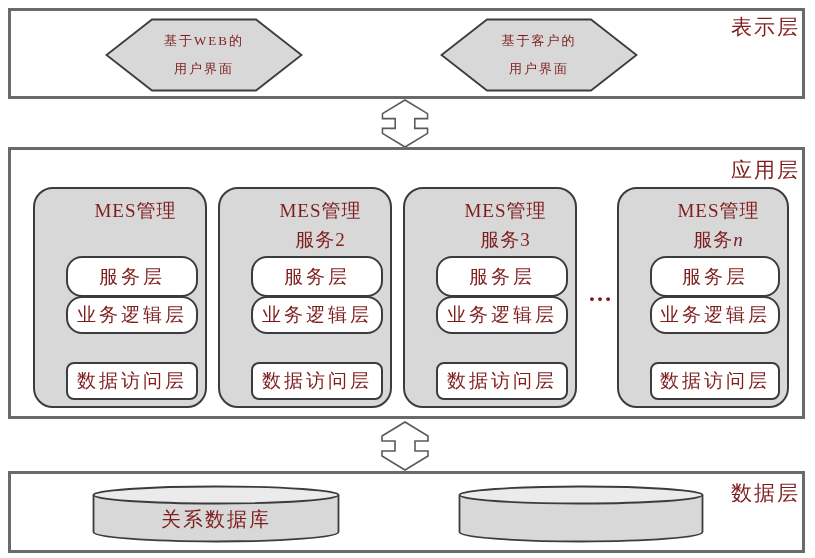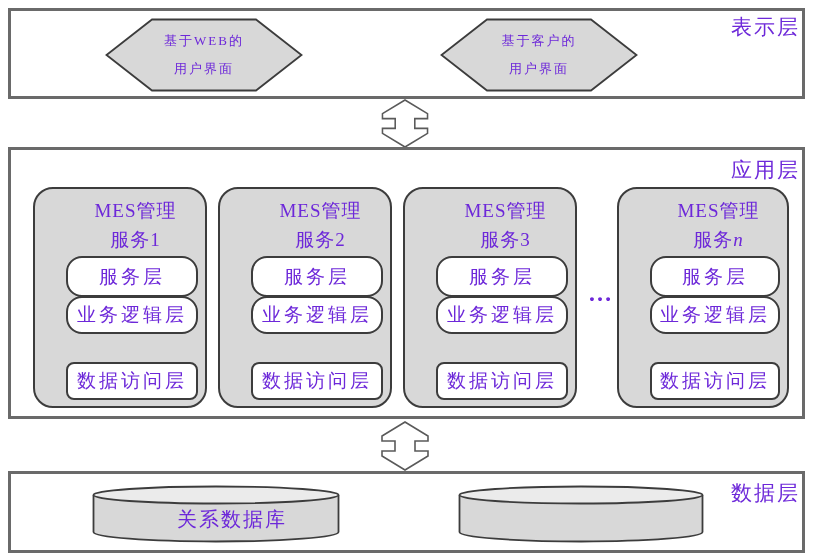--- a/index.html
+++ b/index.html
@@ -1,18 +1,18 @@
 <!DOCTYPE html>
 <html><head>
 <meta charset="utf-8">
 <style>
   html,body{margin:0;padding:0;background:#fff;}
   .stage{
     position:relative;width:815px;height:558px;background:#fff;overflow:hidden;
-    font-family:"Liberation Serif","DejaVu Serif",serif;color:#6d28d9;
+    font-family:"Liberation Serif","DejaVu Serif",serif;color:#7f1d1d;
   }
   .band{
     position:absolute;left:8px;width:797px;background:#fff;
     border:3px solid #6a6a6a;box-sizing:border-box;
   }
   .band1{top:8px;height:91px;}
   .band2{top:147px;height:272px;}
   .band3{top:471px;height:82px;}
   .layer-label{
     position:absolute;left:690px;width:110px;text-align:right;
@@ -58,21 +58,21 @@
     position:absolute;left:580px;top:281px;width:40px;height:30px;
     text-align:center;font-size:24px;line-height:24px;font-weight:bold;
   }
   .cyl{position:absolute;top:485px;height:58px;}
   .cyl1{left:92px;width:248px;}
   .cyl2{left:458px;width:246px;}
   .cyl svg{position:absolute;left:0;top:0;}
   .cyl-text{
     position:absolute;left:0;top:16px;width:100%;height:36px;
     display:flex;align-items:center;justify-content:center;
-    font-size:20px;letter-spacing:2px;margin-left:16px;
+    font-size:20px;letter-spacing:2px;
   }
 </style>
 </head>
 <body>
 
 <div class="stage">
 
   <div class="band band1"></div>
   <div class="layer-label lbl1">表示层</div>
 
@@ -99,21 +99,20 @@
   <svg class="arrow arrow1" width="52" height="49" viewBox="0 0 52 50">
     <path d="M26 1 L3 15 L3 20 L16 20 L16 30 L3 30 L3 35 L26 49 L49 35 L49 30 L36 30 L36 20 L49 20 L49 15 Z" fill="#fff" stroke="#5a5a5a" stroke-width="1.6" stroke-linejoin="miter"></path>
   </svg>
 
   <div class="band band2"></div>
   <div class="layer-label lbl2">应用层</div>
 
   <div class="card card1">
     <div class="card-title">
       <div>MES管理</div>
-      <div><span>服务</span><span>1</span></div>
     </div>
     <div class="pill pill1">服务层</div>
     <div class="pill pill2">业务逻辑层</div>
     <div class="pill pill3">数据访问层</div>
   </div>
 
   <div class="card card2">
     <div class="card-title">
       <div>MES管理</div>
       <div><span>服务</span><span>2</span></div>

